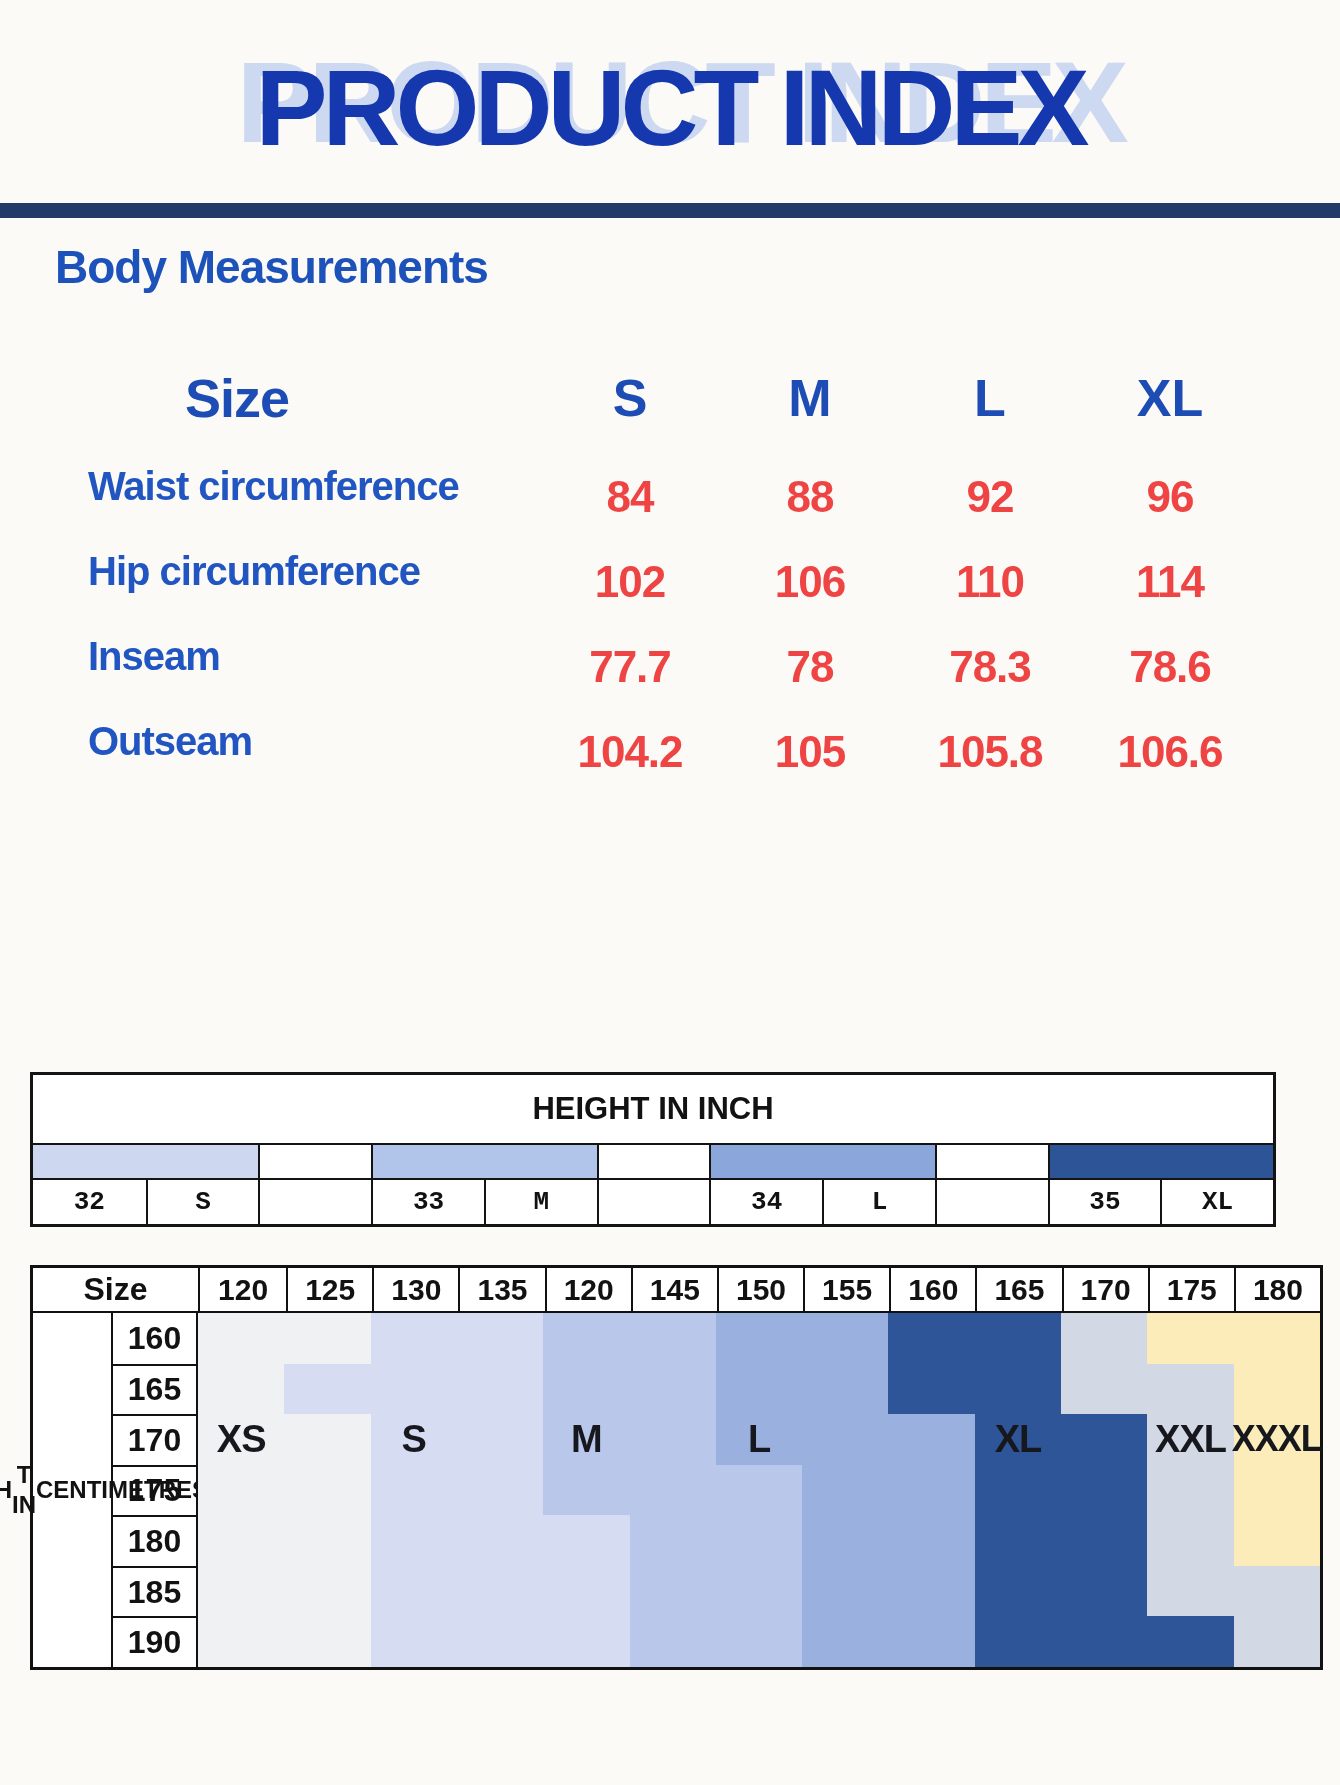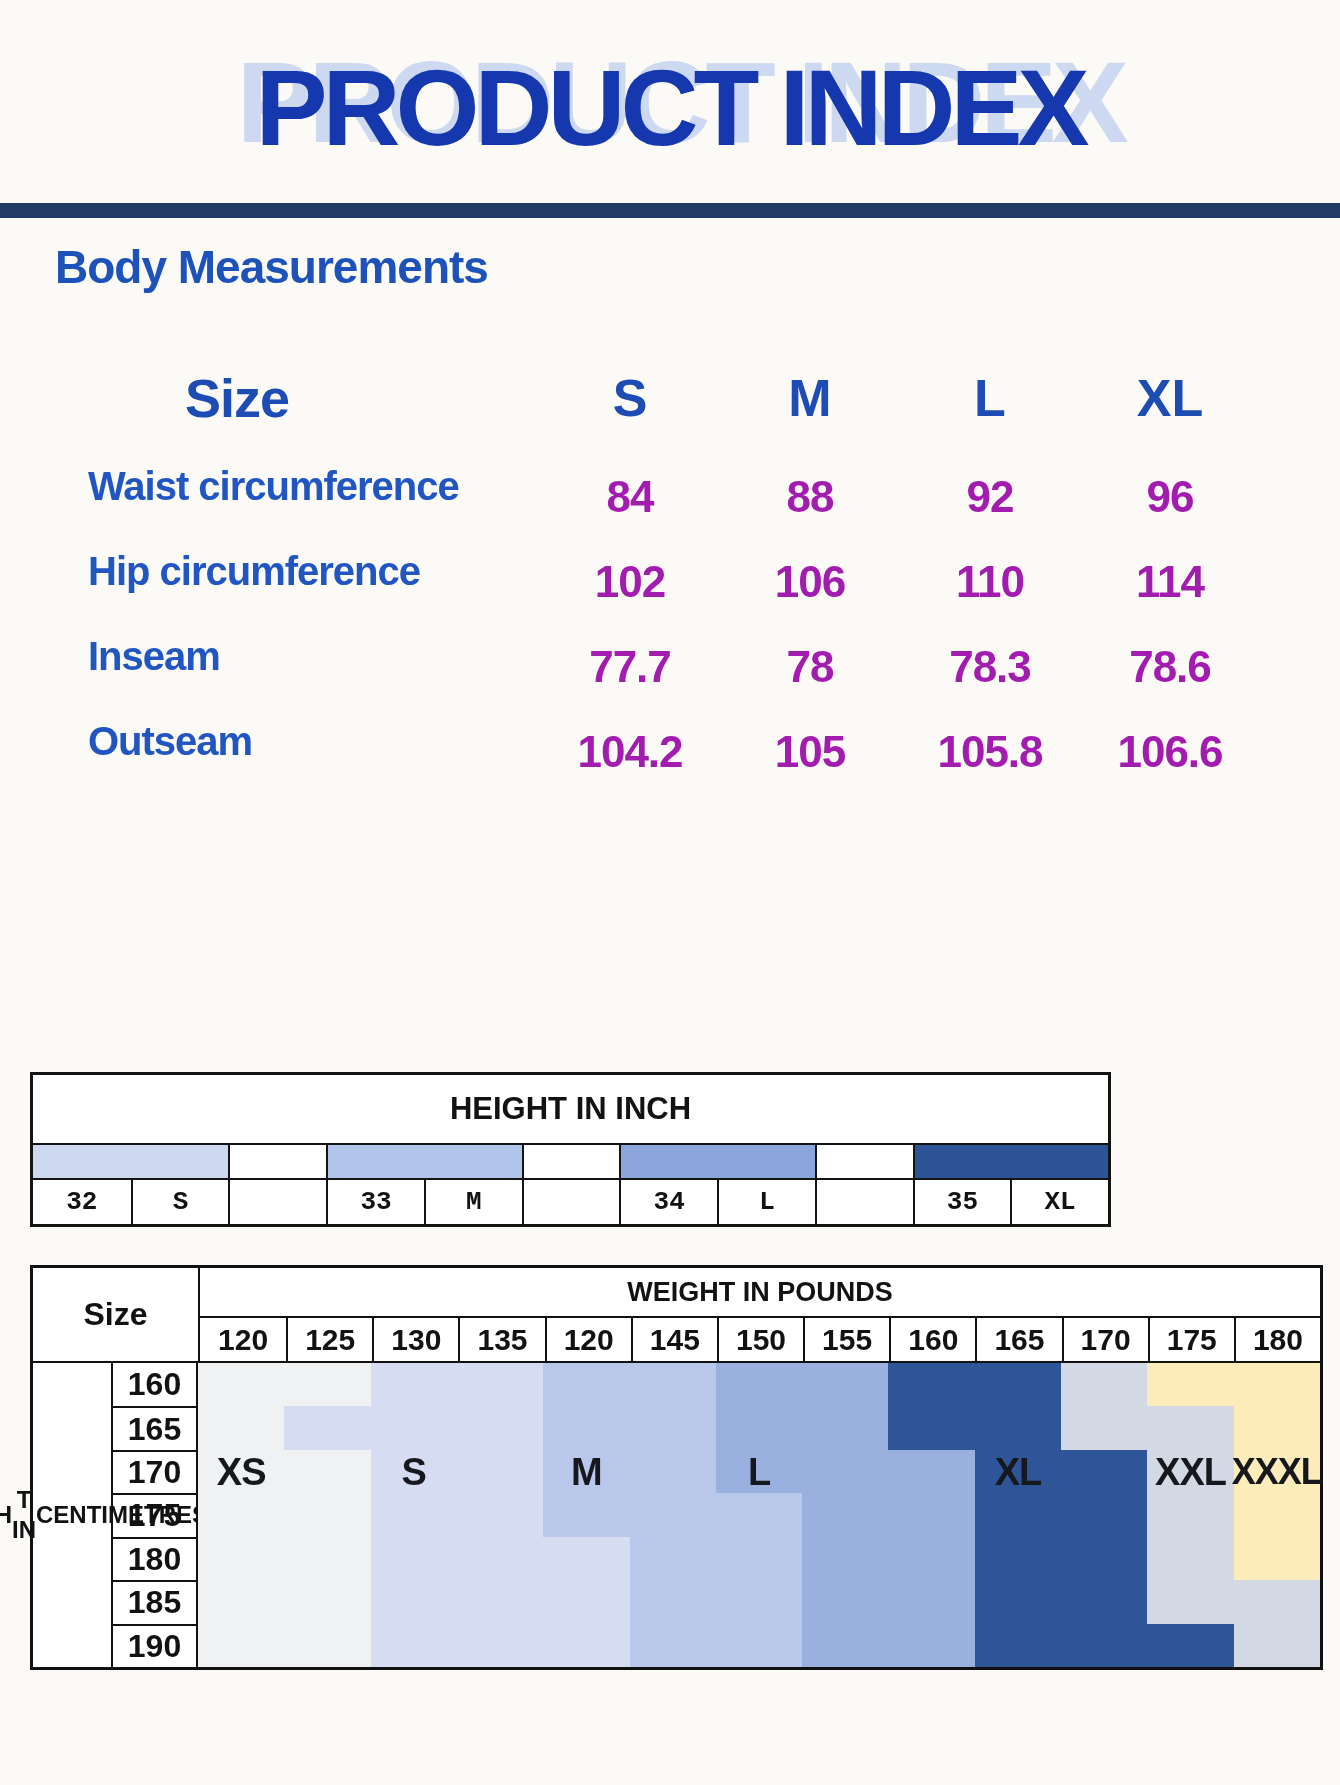--- a/index.html
+++ b/index.html
@@ -20,24 +20,24 @@
   .section-heading{position:absolute;left:55px;top:240px;font-size:46px;font-weight:bold;color:#1d52ba;letter-spacing:-1px;}
 
   
   .mt{position:absolute;left:88px;top:352px;width:1172px;}
   .mt-head,.mt-row{display:grid;grid-template-columns:452px repeat(4,180px);align-items:center;}
   .mt-head{height:92px;}
   .mt-size{padding-left:97px;font-size:54px;font-weight:bold;color:#1d4cb5;letter-spacing:-1px;}
   .mt-col{text-align:center;font-size:52px;font-weight:bold;color:#1d4cb5;}
   .mt-row{height:85px;}
   .mt-label{font-size:40px;font-weight:bold;color:#2055c2;letter-spacing:-1px;}
-  .mt-val{text-align:center;font-size:44px;font-weight:bold;color:#a21caf;transform:translateY(10px);letter-spacing:-1px;}
-
-  
-  .ht{position:absolute;left:30px;top:1072px;width:1081px;border:3px solid #141414;background:#fff;box-sizing:border-box;}
+  .mt-val{text-align:center;font-size:44px;font-weight:bold;color:#ef4444;transform:translateY(10px);letter-spacing:-1px;}
+
+  
+  .ht{position:absolute;left:30px;top:1072px;width:1246px;border:3px solid #141414;background:#fff;box-sizing:border-box;}
   .ht-title{height:68px;display:flex;align-items:center;justify-content:center;
     font-size:31px;font-weight:bold;color:#121212;border-bottom:2px solid #141414;letter-spacing:0px;}
   .ht-bars,.ht-labels{display:grid;grid-template-columns:repeat(11,1fr);font-family:Liberation Mono, monospace;}
   .ht-bars{height:33px;border-bottom:2px solid #141414;}
   .hb-cell{box-sizing:border-box;}
   .hb-cell + .hb-cell{border-left:2px solid #141414;}
   .hb-span2{grid-column:span 2;}
   .ht-labels{height:44px;}
   .hl-cell{display:flex;align-items:center;justify-content:center;font-size:26px;font-weight:bold;color:#121212;box-sizing:border-box;}
   .hl-cell + .hl-cell{border-left:2px solid #141414;}
@@ -138,21 +138,20 @@
         <div class="hl-cell"></div>
         <div class="hl-cell">35</div>
         <div class="hl-cell">XL</div>
       </div>
   </div>
 
   <div class="wt">
     <div class="wt-top">
       <div class="wt-corner">Size</div>
       <div class="wt-right">
-        <div class="wt-title">WEIGHT IN POUNDS</div>
         <div class="wt-nums" id="wt-nums">
             <div class="wn-cell">120</div>
             <div class="wn-cell">125</div>
             <div class="wn-cell">130</div>
             <div class="wn-cell">135</div>
             <div class="wn-cell">120</div>
             <div class="wn-cell">145</div>
             <div class="wn-cell">150</div>
             <div class="wn-cell">155</div>
             <div class="wn-cell">160</div>

